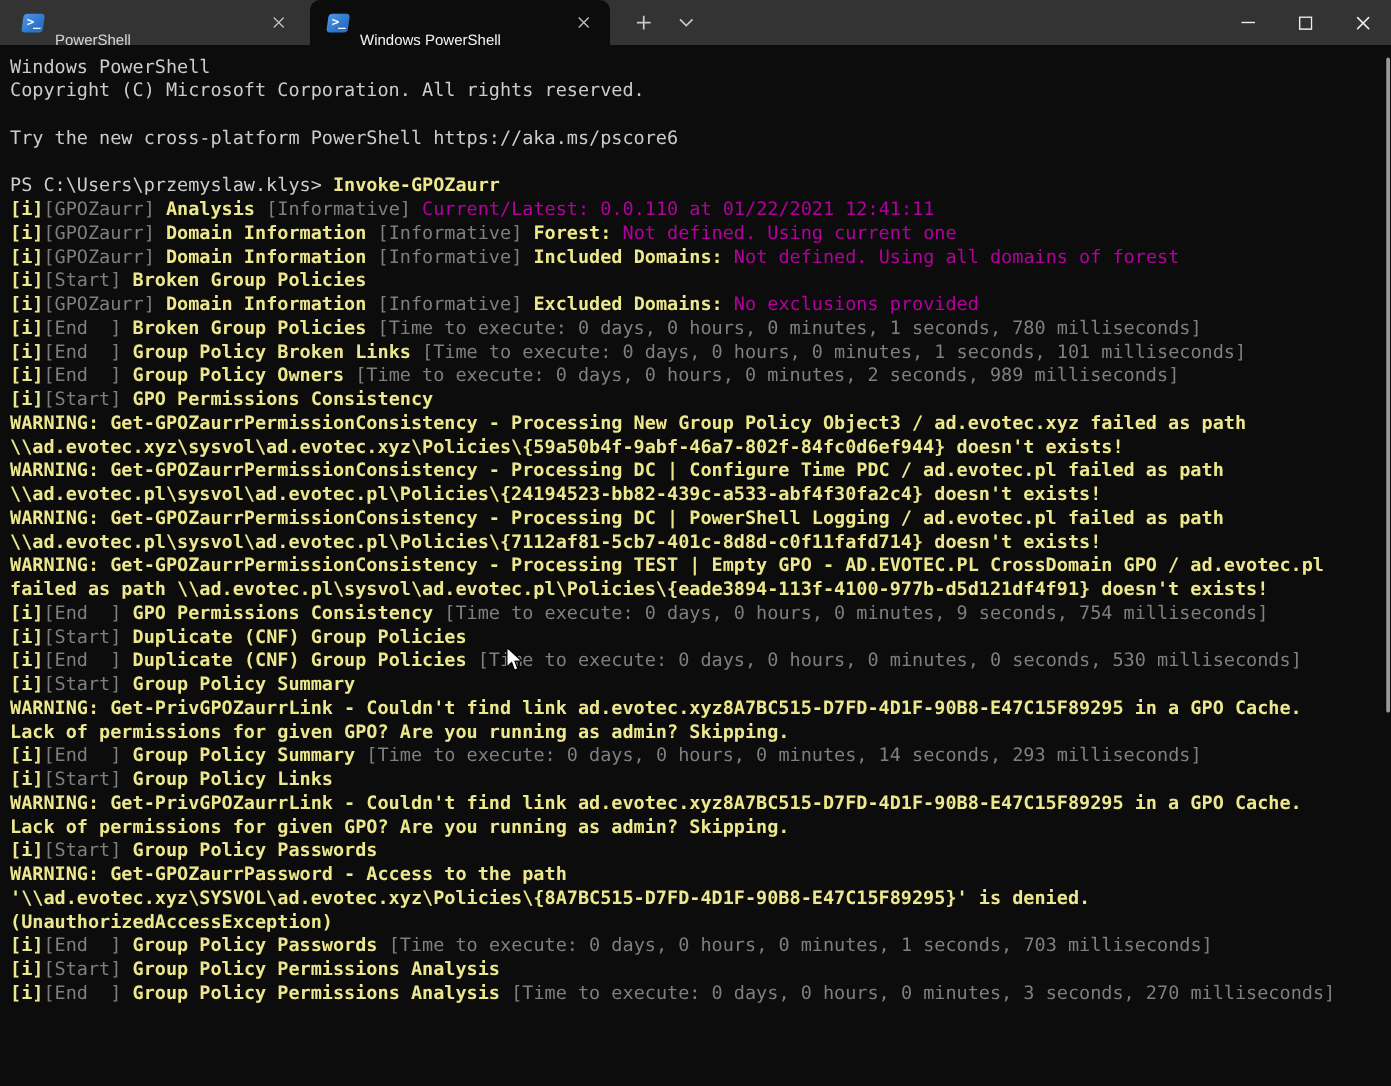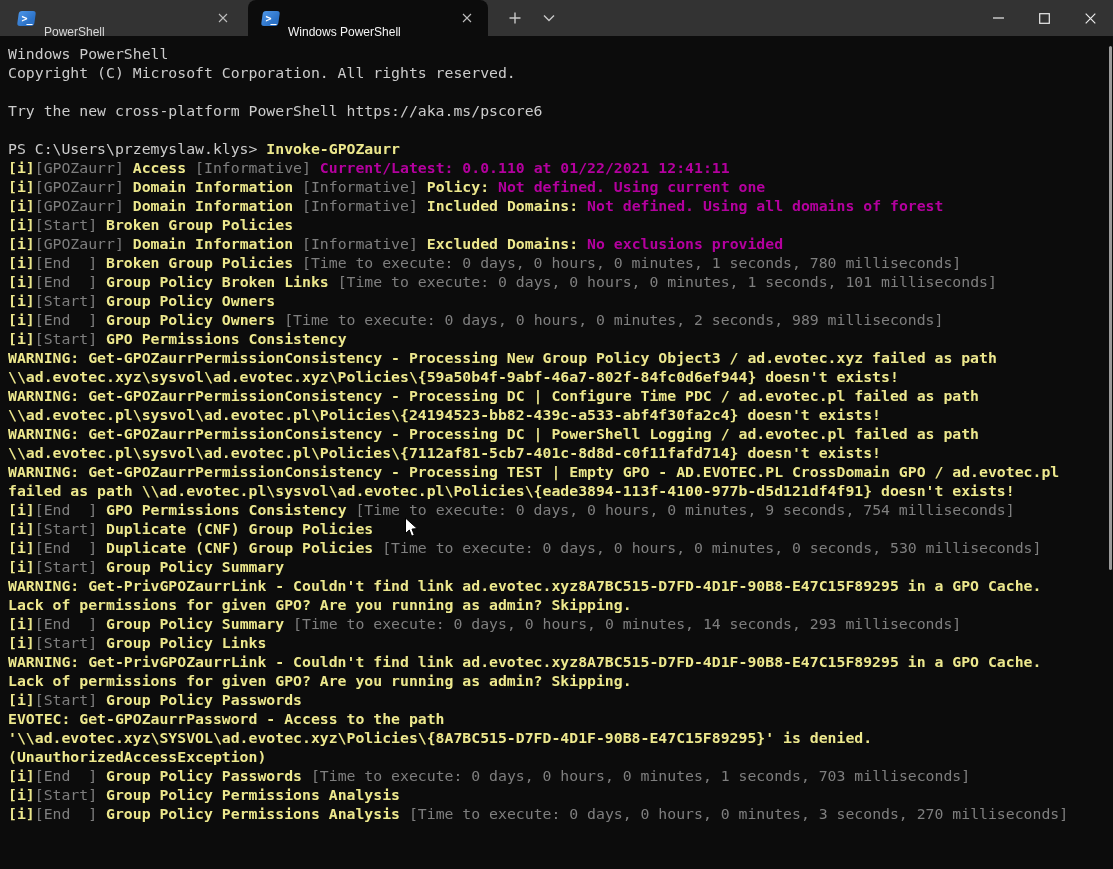--- a/index.html
+++ b/index.html
@@ -79,21 +79,21 @@
     padding: 8px 0 0 8px;
     font-family: "DejaVu Sans Mono", monospace;
     font-size: 14.8px;
     line-height: 19px;
     cursor: text;
   }
   .line { white-space: pre; height: 19px; }
   .c-fg      { color: var(--fg, #CCCCCC); }
   .c-gray    { color: var(--gray, #7F7F7F); }
   .c-yellow  { color: var(--yellow, #EDE88D); font-weight: bold; }
-  .c-magenta { color: var(--magenta, #B4009E); font-weight: bold; }
+  .c-magenta { color: var(--magenta, #B4009E); font-weight: normal; }
 
   .scroll-thumb {
     position: absolute;
     right: 1px; top: 10px;
     width: 3px; height: 524px;
     background: var(--scrollbar, #9A9A9A);
     border-radius: 2px;
   }
   .mouse-cursor {
     position: absolute;
@@ -163,28 +163,27 @@
 </div>
 
 <div class="terminal">
   <div>
       <div class="line"><span class="c-fg">Windows PowerShell</span></div>
       <div class="line"><span class="c-fg">Copyright (C) Microsoft Corporation. All rights reserved.</span></div>
       <div class="line">&nbsp;</div>
       <div class="line"><span class="c-fg">Try the new cross-platform PowerShell https://aka.ms/pscore6</span></div>
       <div class="line">&nbsp;</div>
       <div class="line"><span class="c-fg">PS C:\Users\przemyslaw.klys&gt; </span><span class="c-yellow">Invoke-GPOZaurr</span></div>
-      <div class="line"><span class="c-yellow">[i]</span><span class="c-gray">[GPOZaurr] </span><span class="c-yellow">Access</span><span class="c-gray"> [Informative] </span><span class="c-magenta">Current/Latest: 0.0.110 at 01/22/2021 12:41:11</span></div>
-      <div class="line"><span class="c-yellow">[i]</span><span class="c-gray">[GPOZaurr] </span><span class="c-yellow">Domain Information</span><span class="c-gray"> [Informative] </span><span class="c-yellow">Policy:</span><span class="c-magenta"> Not defined. Using current one</span></div>
+      <div class="line"><span class="c-yellow">[i]</span><span class="c-gray">[GPOZaurr] </span><span class="c-yellow">Analysis</span><span class="c-gray"> [Informative] </span><span class="c-magenta">Current/Latest: 0.0.110 at 01/22/2021 12:41:11</span></div>
+      <div class="line"><span class="c-yellow">[i]</span><span class="c-gray">[GPOZaurr] </span><span class="c-yellow">Domain Information</span><span class="c-gray"> [Informative] </span><span class="c-yellow">Forest:</span><span class="c-magenta"> Not defined. Using current one</span></div>
       <div class="line"><span class="c-yellow">[i]</span><span class="c-gray">[GPOZaurr] </span><span class="c-yellow">Domain Information</span><span class="c-gray"> [Informative] </span><span class="c-yellow">Included Domains:</span><span class="c-magenta"> Not defined. Using all domains of forest</span></div>
       <div class="line"><span class="c-yellow">[i]</span><span class="c-gray">[Start] </span><span class="c-yellow">Broken Group Policies</span></div>
       <div class="line"><span class="c-yellow">[i]</span><span class="c-gray">[GPOZaurr] </span><span class="c-yellow">Domain Information</span><span class="c-gray"> [Informative] </span><span class="c-yellow">Excluded Domains:</span><span class="c-magenta"> No exclusions provided</span></div>
       <div class="line"><span class="c-yellow">[i]</span><span class="c-gray">[End  ] </span><span class="c-yellow">Broken Group Policies</span><span class="c-gray"> [Time to execute: 0 days, 0 hours, 0 minutes, 1 seconds, 780 milliseconds]</span></div>
       <div class="line"><span class="c-yellow">[i]</span><span class="c-gray">[End  ] </span><span class="c-yellow">Group Policy Broken Links</span><span class="c-gray"> [Time to execute: 0 days, 0 hours, 0 minutes, 1 seconds, 101 milliseconds]</span></div>
-      <div class="line"><span class="c-yellow">[i]</span><span class="c-gray">[Start] </span><span class="c-yellow">Group Policy Owners</span></div>
       <div class="line"><span class="c-yellow">[i]</span><span class="c-gray">[End  ] </span><span class="c-yellow">Group Policy Owners</span><span class="c-gray"> [Time to execute: 0 days, 0 hours, 0 minutes, 2 seconds, 989 milliseconds]</span></div>
       <div class="line"><span class="c-yellow">[i]</span><span class="c-gray">[Start] </span><span class="c-yellow">GPO Permissions Consistency</span></div>
       <div class="line"><span class="c-yellow">WARNING: Get-GPOZaurrPermissionConsistency - Processing New Group Policy Object3 / ad.evotec.xyz failed as path</span></div>
       <div class="line"><span class="c-yellow">\\ad.evotec.xyz\sysvol\ad.evotec.xyz\Policies\{59a50b4f-9abf-46a7-802f-84fc0d6ef944} doesn't exists!</span></div>
       <div class="line"><span class="c-yellow">WARNING: Get-GPOZaurrPermissionConsistency - Processing DC | Configure Time PDC / ad.evotec.pl failed as path</span></div>
       <div class="line"><span class="c-yellow">\\ad.evotec.pl\sysvol\ad.evotec.pl\Policies\{24194523-bb82-439c-a533-abf4f30fa2c4} doesn't exists!</span></div>
       <div class="line"><span class="c-yellow">WARNING: Get-GPOZaurrPermissionConsistency - Processing DC | PowerShell Logging / ad.evotec.pl failed as path</span></div>
       <div class="line"><span class="c-yellow">\\ad.evotec.pl\sysvol\ad.evotec.pl\Policies\{7112af81-5cb7-401c-8d8d-c0f11fafd714} doesn't exists!</span></div>
       <div class="line"><span class="c-yellow">WARNING: Get-GPOZaurrPermissionConsistency - Processing TEST | Empty GPO - AD.EVOTEC.PL CrossDomain GPO / ad.evotec.pl</span></div>
       <div class="line"><span class="c-yellow">failed as path \\ad.evotec.pl\sysvol\ad.evotec.pl\Policies\{eade3894-113f-4100-977b-d5d121df4f91} doesn't exists!</span></div>
@@ -192,21 +191,21 @@
       <div class="line"><span class="c-yellow">[i]</span><span class="c-gray">[Start] </span><span class="c-yellow">Duplicate (CNF) Group Policies</span></div>
       <div class="line"><span class="c-yellow">[i]</span><span class="c-gray">[End  ] </span><span class="c-yellow">Duplicate (CNF) Group Policies</span><span class="c-gray"> [Time to execute: 0 days, 0 hours, 0 minutes, 0 seconds, 530 milliseconds]</span></div>
       <div class="line"><span class="c-yellow">[i]</span><span class="c-gray">[Start] </span><span class="c-yellow">Group Policy Summary</span></div>
       <div class="line"><span class="c-yellow">WARNING: Get-PrivGPOZaurrLink - Couldn't find link ad.evotec.xyz8A7BC515-D7FD-4D1F-90B8-E47C15F89295 in a GPO Cache.</span></div>
       <div class="line"><span class="c-yellow">Lack of permissions for given GPO? Are you running as admin? Skipping.</span></div>
       <div class="line"><span class="c-yellow">[i]</span><span class="c-gray">[End  ] </span><span class="c-yellow">Group Policy Summary</span><span class="c-gray"> [Time to execute: 0 days, 0 hours, 0 minutes, 14 seconds, 293 milliseconds]</span></div>
       <div class="line"><span class="c-yellow">[i]</span><span class="c-gray">[Start] </span><span class="c-yellow">Group Policy Links</span></div>
       <div class="line"><span class="c-yellow">WARNING: Get-PrivGPOZaurrLink - Couldn't find link ad.evotec.xyz8A7BC515-D7FD-4D1F-90B8-E47C15F89295 in a GPO Cache.</span></div>
       <div class="line"><span class="c-yellow">Lack of permissions for given GPO? Are you running as admin? Skipping.</span></div>
       <div class="line"><span class="c-yellow">[i]</span><span class="c-gray">[Start] </span><span class="c-yellow">Group Policy Passwords</span></div>
-      <div class="line"><span class="c-yellow">EVOTEC: Get-GPOZaurrPassword - Access to the path</span></div>
+      <div class="line"><span class="c-yellow">WARNING: Get-GPOZaurrPassword - Access to the path</span></div>
       <div class="line"><span class="c-yellow">'\\ad.evotec.xyz\SYSVOL\ad.evotec.xyz\Policies\{8A7BC515-D7FD-4D1F-90B8-E47C15F89295}' is denied.</span></div>
       <div class="line"><span class="c-yellow">(UnauthorizedAccessException)</span></div>
       <div class="line"><span class="c-yellow">[i]</span><span class="c-gray">[End  ] </span><span class="c-yellow">Group Policy Passwords</span><span class="c-gray"> [Time to execute: 0 days, 0 hours, 0 minutes, 1 seconds, 703 milliseconds]</span></div>
       <div class="line"><span class="c-yellow">[i]</span><span class="c-gray">[Start] </span><span class="c-yellow">Group Policy Permissions Analysis</span></div>
       <div class="line"><span class="c-yellow">[i]</span><span class="c-gray">[End  ] </span><span class="c-yellow">Group Policy Permissions Analysis</span><span class="c-gray"> [Time to execute: 0 days, 0 hours, 0 minutes, 3 seconds, 270 milliseconds]</span></div>
     </div>
 
   <div class="scroll-thumb"></div>
 
   <svg class="mouse-cursor" width="15" height="21" viewBox="0 0 15 21">

